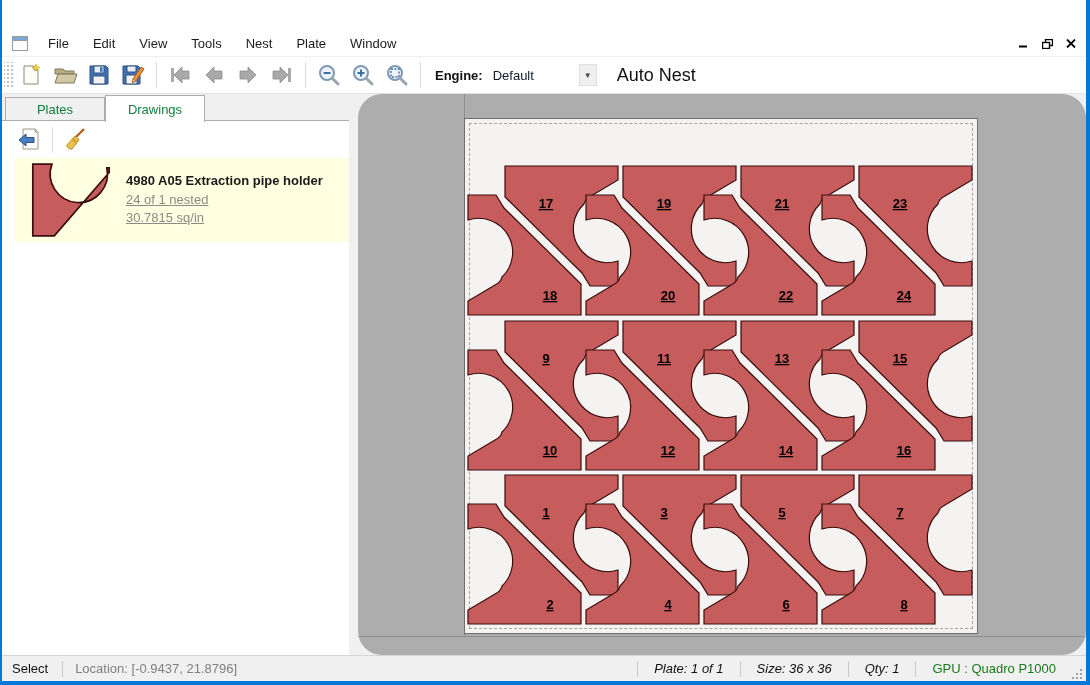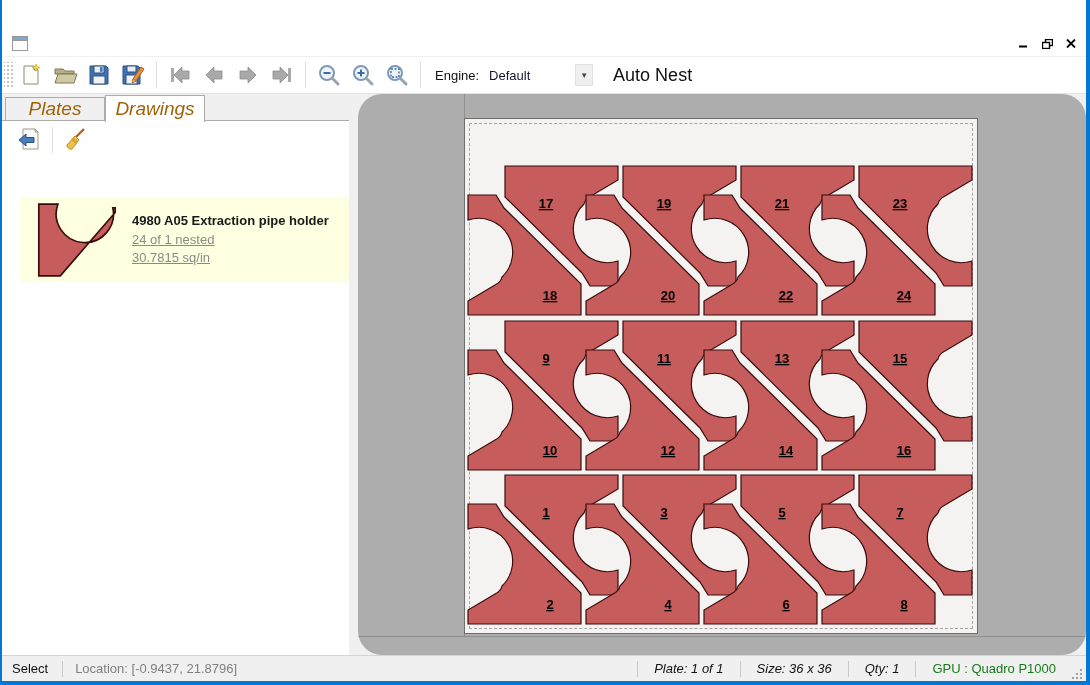--- a/index.html
+++ b/index.html
@@ -20,36 +20,36 @@
   .mdi-icon { width:16px; height:15px; margin:0 8px 0 10px; flex:0 0 auto; }
   .menu-item { font-size:13px; color:#1b1b1b; padding:5px 12px; cursor:default; }
   .mdi-buttons { position:absolute; right:6px; top:0; height:27px; display:flex; align-items:center; gap:6px; }
   .mdi-btn { width:18px; height:18px; display:flex; align-items:center; justify-content:center; }
 
   
   .toolbar { position:absolute; left:0; top:57px; right:0; height:37px; background:#fff; border-bottom:1px solid #e2e2e2; display:flex; align-items:center; }
   .grip { width:10px; height:26px; margin-left:2px; background-image:radial-gradient(#c3c3c3 1px, transparent 1.1px); background-size:4px 4px; background-position:2px 2px; }
   .tb-btn { width:34px; height:32px; display:flex; align-items:center; justify-content:center; border-radius:3px; }
   .tb-sep { width:1px; height:26px; background:#dcdcdc; margin:0 6px; }
-  .engine-label { font-size:13px; font-weight:normal; color:#111; margin:0 6px 0 8px; }
+  .engine-label { font-size:13px; font-weight:bold; color:#111; margin:0 6px 0 8px; }
   .engine-select { display:flex; align-items:center; width:108px; height:24px; padding-left:4px; }
   .engine-value { font-size:13px; color:#0f172a; flex:1; }
   .engine-arrow-box { width:18px; height:22px; display:flex; align-items:center; justify-content:center; background:#efefef; border:1px solid #e0e0e0; font-size:8px; color:#444; }
   .autonest { font-size:18px; color:#111; margin-left:12px; padding:5px 8px; border-radius:3px; }
 
   
   .body { position:absolute; left:0; top:94px; right:0; bottom:26px; background:#f0f0f0; }
   .left-panel { position:absolute; left:0; top:0; width:347px; bottom:0; background:#fff; }
   .splitter { position:absolute; left:347px; top:0; width:9px; bottom:0; background:#f0f0f0; cursor:ew-resize; }
   .tabstrip { position:absolute; left:0; top:0; right:0; height:27px; background:#f0f0f0; border-bottom:1px solid #acacac; }
-  .tab { position:absolute; top:3px; height:24px; font-size:19px; color:#a16207; display:flex; align-items:center; justify-content:center; border:1px solid #acacac; background:#f0f0f0;font-style:italic; }
+  .tab { position:absolute; top:3px; height:24px; font-size:13px; color:#15803d; display:flex; align-items:center; justify-content:center; border:1px solid #acacac; background:#f0f0f0; }
   .tab.plates { left:3px; width:100px; }
   .tab.drawings { left:103px; width:100px; top:1px; height:27px; background:#fff; border-bottom:none; z-index:2; }
   .panel-toolbar { position:absolute; left:0; top:27px; right:0; height:37px; background:#fff; display:flex; align-items:center; padding-left:10px; }
-  .drawing-item { position:absolute; left:18px; top:64px; right:0; height:84px; background:#ffffe1; display:flex; align-items:center; cursor:default;margin-top:40px; }
+  .drawing-item { position:absolute; left:12px; top:64px; right:0; height:84px; background:#ffffe1; display:flex; align-items:center; cursor:default; }
   .thumb { width:82px; height:74px; margin-left:16px; flex:0 0 auto; }
   .item-text { margin-left:14px; }
   .item-title { font-size:13px; font-weight:bold; color:#1a1a1a; margin-bottom:3px; }
   .item-meta { font-size:13px; color:#8b8b85; line-height:18px;text-decoration:underline; }
 
   
   .canvas { position:absolute; left:356px; top:0; right:0; bottom:0; background:#adadad; overflow:hidden;border-radius:24px; }
   .axis-v { position:absolute; left:106px; top:0; width:1px; height:542px; background:#8f8f8f; }
   .axis-h { position:absolute; left:0; top:542px; height:1px; right:0; background:#8f8f8f; }
   .plate { position:absolute; left:106px; top:24px; width:514px; height:516px; background:#f4f3f1; border:1px solid #6e6e6e; }
@@ -94,20 +94,29 @@
       </div>
     </div>
   </div>
 
   <div class="frame">
     <div class="menubar">
       <svg class="mdi-icon" viewBox="0 0 16 15">
         <rect x="0.5" y="0.5" width="15" height="14" fill="#fdfdfd" stroke="#9a9a9a"></rect>
         <rect x="0.5" y="0.5" width="15" height="4" fill="#7ba7d7" stroke="#9a9a9a"></rect>
       </svg>
+      <div style="display:flex;">
+          <span class="menu-item">File</span>
+          <span class="menu-item">Edit</span>
+          <span class="menu-item">View</span>
+          <span class="menu-item">Tools</span>
+          <span class="menu-item">Nest</span>
+          <span class="menu-item">Plate</span>
+          <span class="menu-item">Window</span>
+        </div>
       <div class="mdi-buttons">
         <div class="mdi-btn">
           <svg width="9" height="9" viewBox="0 0 9 9">
               <rect x="0" y="6.5" width="8" height="2" fill="#000"></rect>
             </svg>
         </div>
         <div class="mdi-btn">
           <svg width="11" height="10" viewBox="0 0 11 10">
             <rect x="3.5" y="0.5" width="7" height="6" fill="#fff" stroke="#000" stroke-width="1.4"></rect>
             <rect x="0.5" y="3.5" width="7" height="6" fill="#fff" stroke="#000" stroke-width="1.4"></rect>

